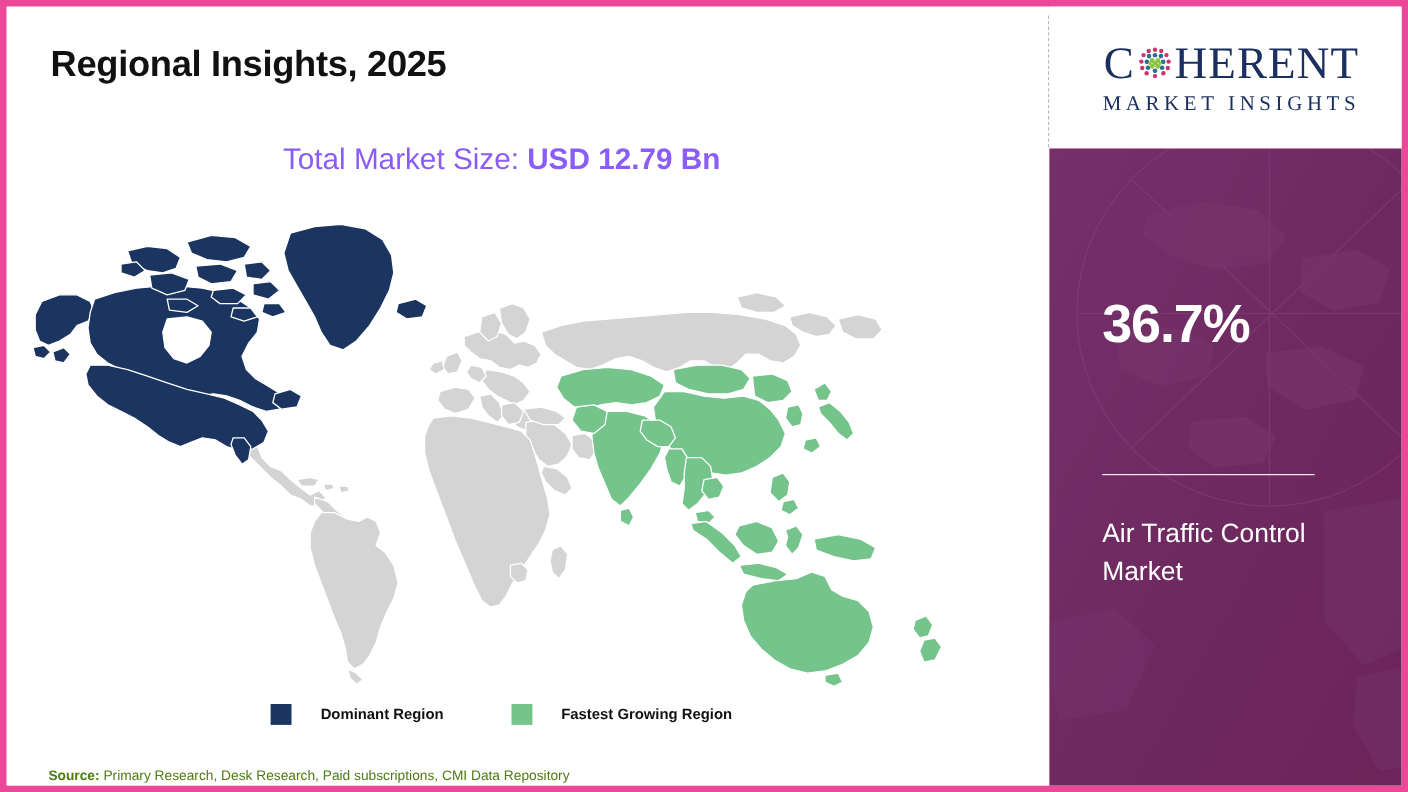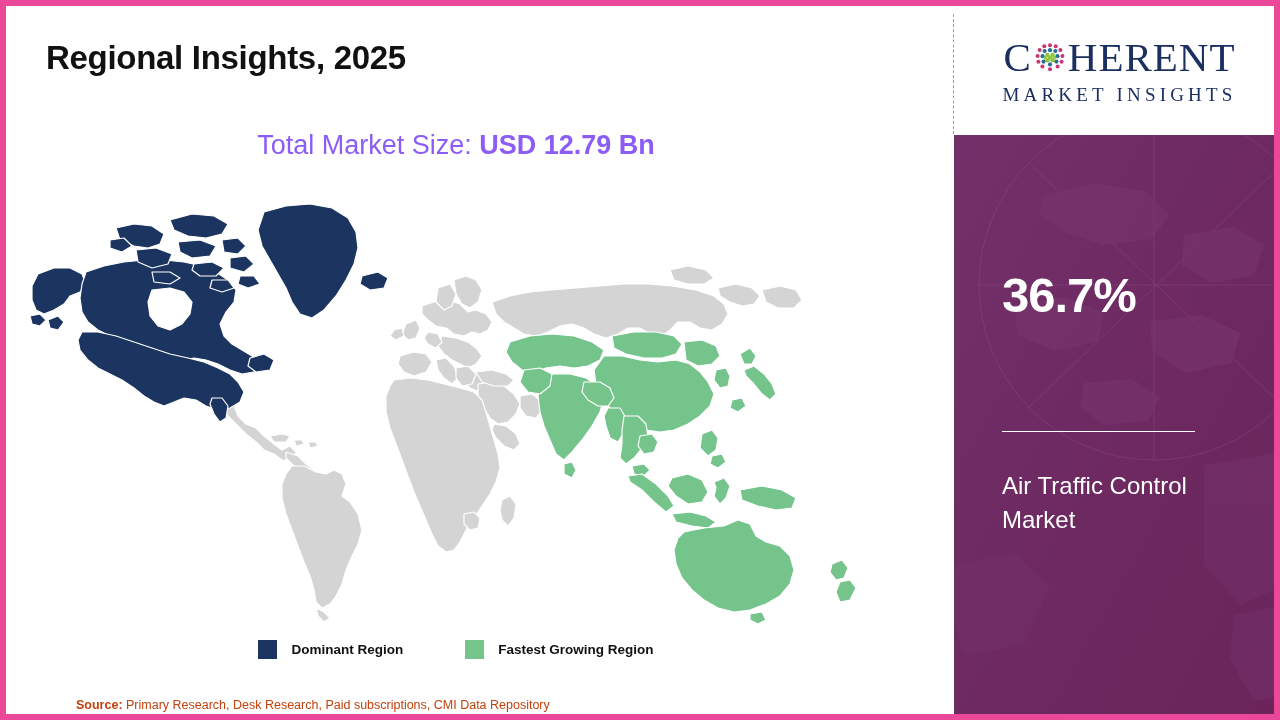--- a/index.html
+++ b/index.html
@@ -70,43 +70,42 @@
     top: 634px;
     width: 900px;
     display: flex;
     justify-content: center;
     align-items: center;
     gap: 62px;
   }
   .legend-item {
     display: flex;
     align-items: center;
-    gap: 14px;
+    gap: 26px;
   }
   .legend-swatch {
     width: 19px;
     height: 19px;
     display: block;
   }
   .legend-label {
     font-size: 13.5px;
     font-weight: bold;
     color: #111111;
     white-space: nowrap;
   }
 
   
   #source-line {
     position: absolute;
     left: 38px;
     top: 692px;
     font-size: 12.5px;
-    color: #c2410c;
+    color: #4d7c0f;
     white-space: nowrap;
-    margin-left: 32px;
   }
   #source-label { font-weight: bold; }
 
   
   #vertical-divider {
     position: absolute;
     left: 947px;
     top: 8px;
     width: 0;
     height: 120px;

